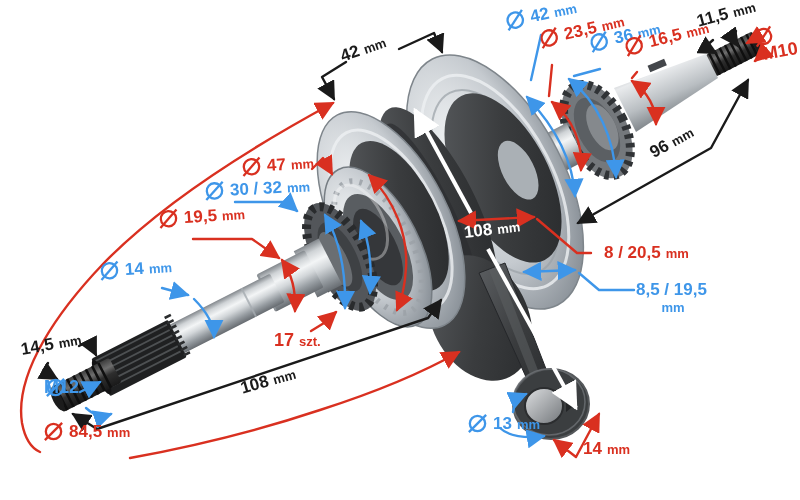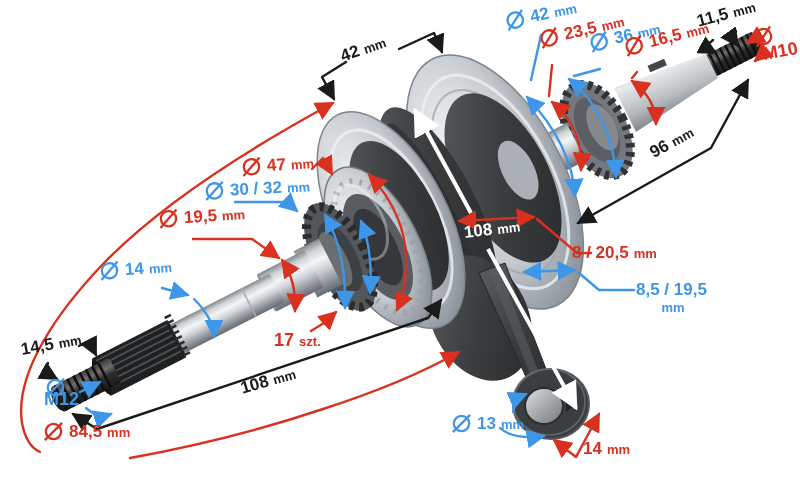--- a/index.html
+++ b/index.html
@@ -291,21 +291,21 @@
 <div class="lbl black" style="left:651px;top:145px;transform:rotate(-29deg);">
   <span class="val">96</span>
       <span class="unit">mm</span>
 </div>
 
 <div class="lbl white" style="left:464px;top:224px;transform:rotate(-7deg);">
   <span class="val">108</span>
       <span class="unit">mm</span>
 </div>
 
-<div class="lbl red" style="left:572px;top:244px;">
+<div class="lbl red" style="left:604px;top:244px;">
   <span class="val">8 / 20,5</span>
       <span class="unit">mm</span>
 </div>
 
 <div class="lbl blue" style="left:636px;top:281px;flex-direction:column;">
   <span class="val">8,5 / 19,5</span>
       <span class="unit">mm</span>
 </div>
 
 <div class="lbl red" style="left:240px;top:156px;transform:rotate(-4deg);">
@@ -359,41 +359,41 @@
 
 <div class="lbl black" style="left:21px;top:341px;transform:rotate(-10deg);">
   <span class="val">14,5</span>
       <span class="unit">mm</span>
 </div>
 
 <span class="icon-solo blue" style="left:44px;top:376px;"><svg viewBox="0 0 24 24">
         <circle cx="12" cy="12" r="8" fill="none" stroke="currentColor" stroke-width="2.4"></circle>
         <line x1="3" y1="21" x2="21" y2="3" stroke="currentColor" stroke-width="2.4"></line>
       </svg></span>
-<div class="lbl blue big" style="left:44px;top:390px;">
+<div class="lbl blue big" style="left:44px;top:378px;">
   <span class="val">M12</span>
 </div>
 
 <div class="lbl black" style="left:241px;top:380px;transform:rotate(-16deg);">
   <span class="val">108</span>
       <span class="unit">mm</span>
 </div>
 
 <div class="lbl red" style="left:42px;top:420px;">
   <span class="dia-icon">
         <svg viewBox="0 0 24 24">
           <circle cx="12" cy="12" r="8" fill="none" stroke="currentColor" stroke-width="2.4"></circle>
           <line x1="3" y1="21" x2="21" y2="3" stroke="currentColor" stroke-width="2.4"></line>
         </svg>
       </span>
   <span class="val">84,5</span>
       <span class="unit">mm</span>
 </div>
 
-<div class="lbl blue" style="left:450px;top:412px;">
+<div class="lbl blue" style="left:466px;top:412px;">
   <span class="dia-icon">
         <svg viewBox="0 0 24 24">
           <circle cx="12" cy="12" r="8" fill="none" stroke="currentColor" stroke-width="2.4"></circle>
           <line x1="3" y1="21" x2="21" y2="3" stroke="currentColor" stroke-width="2.4"></line>
         </svg>
       </span>
   <span class="val">13</span>
       <span class="unit">mm</span>
 </div>
 

